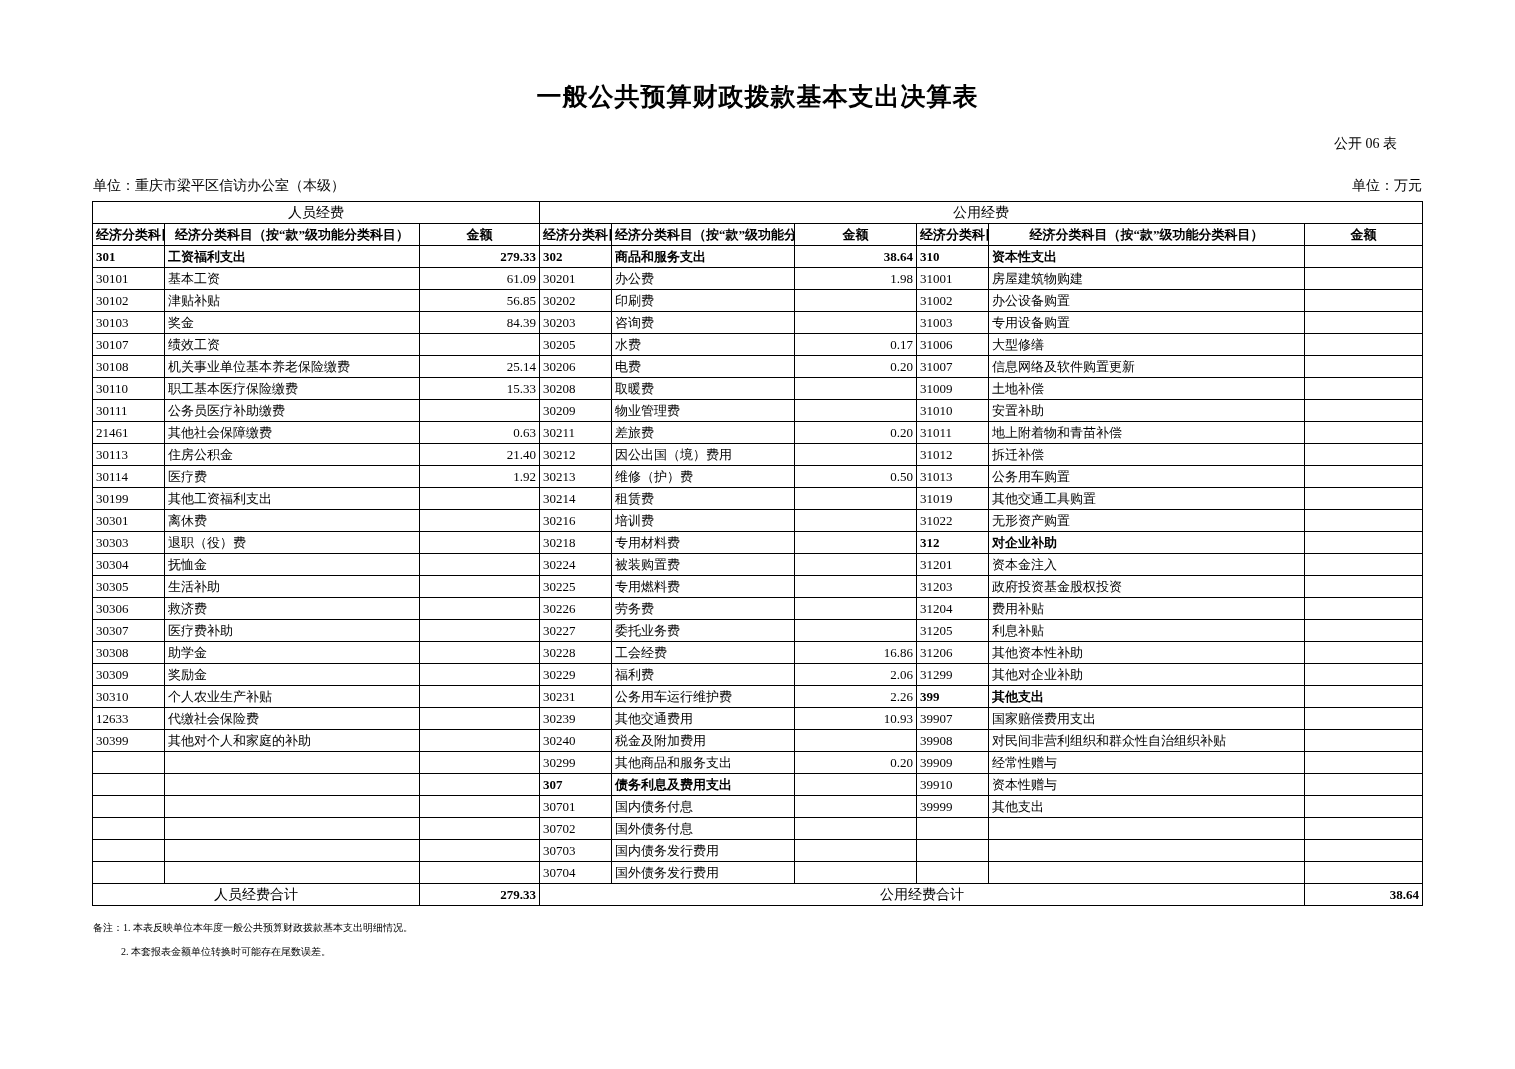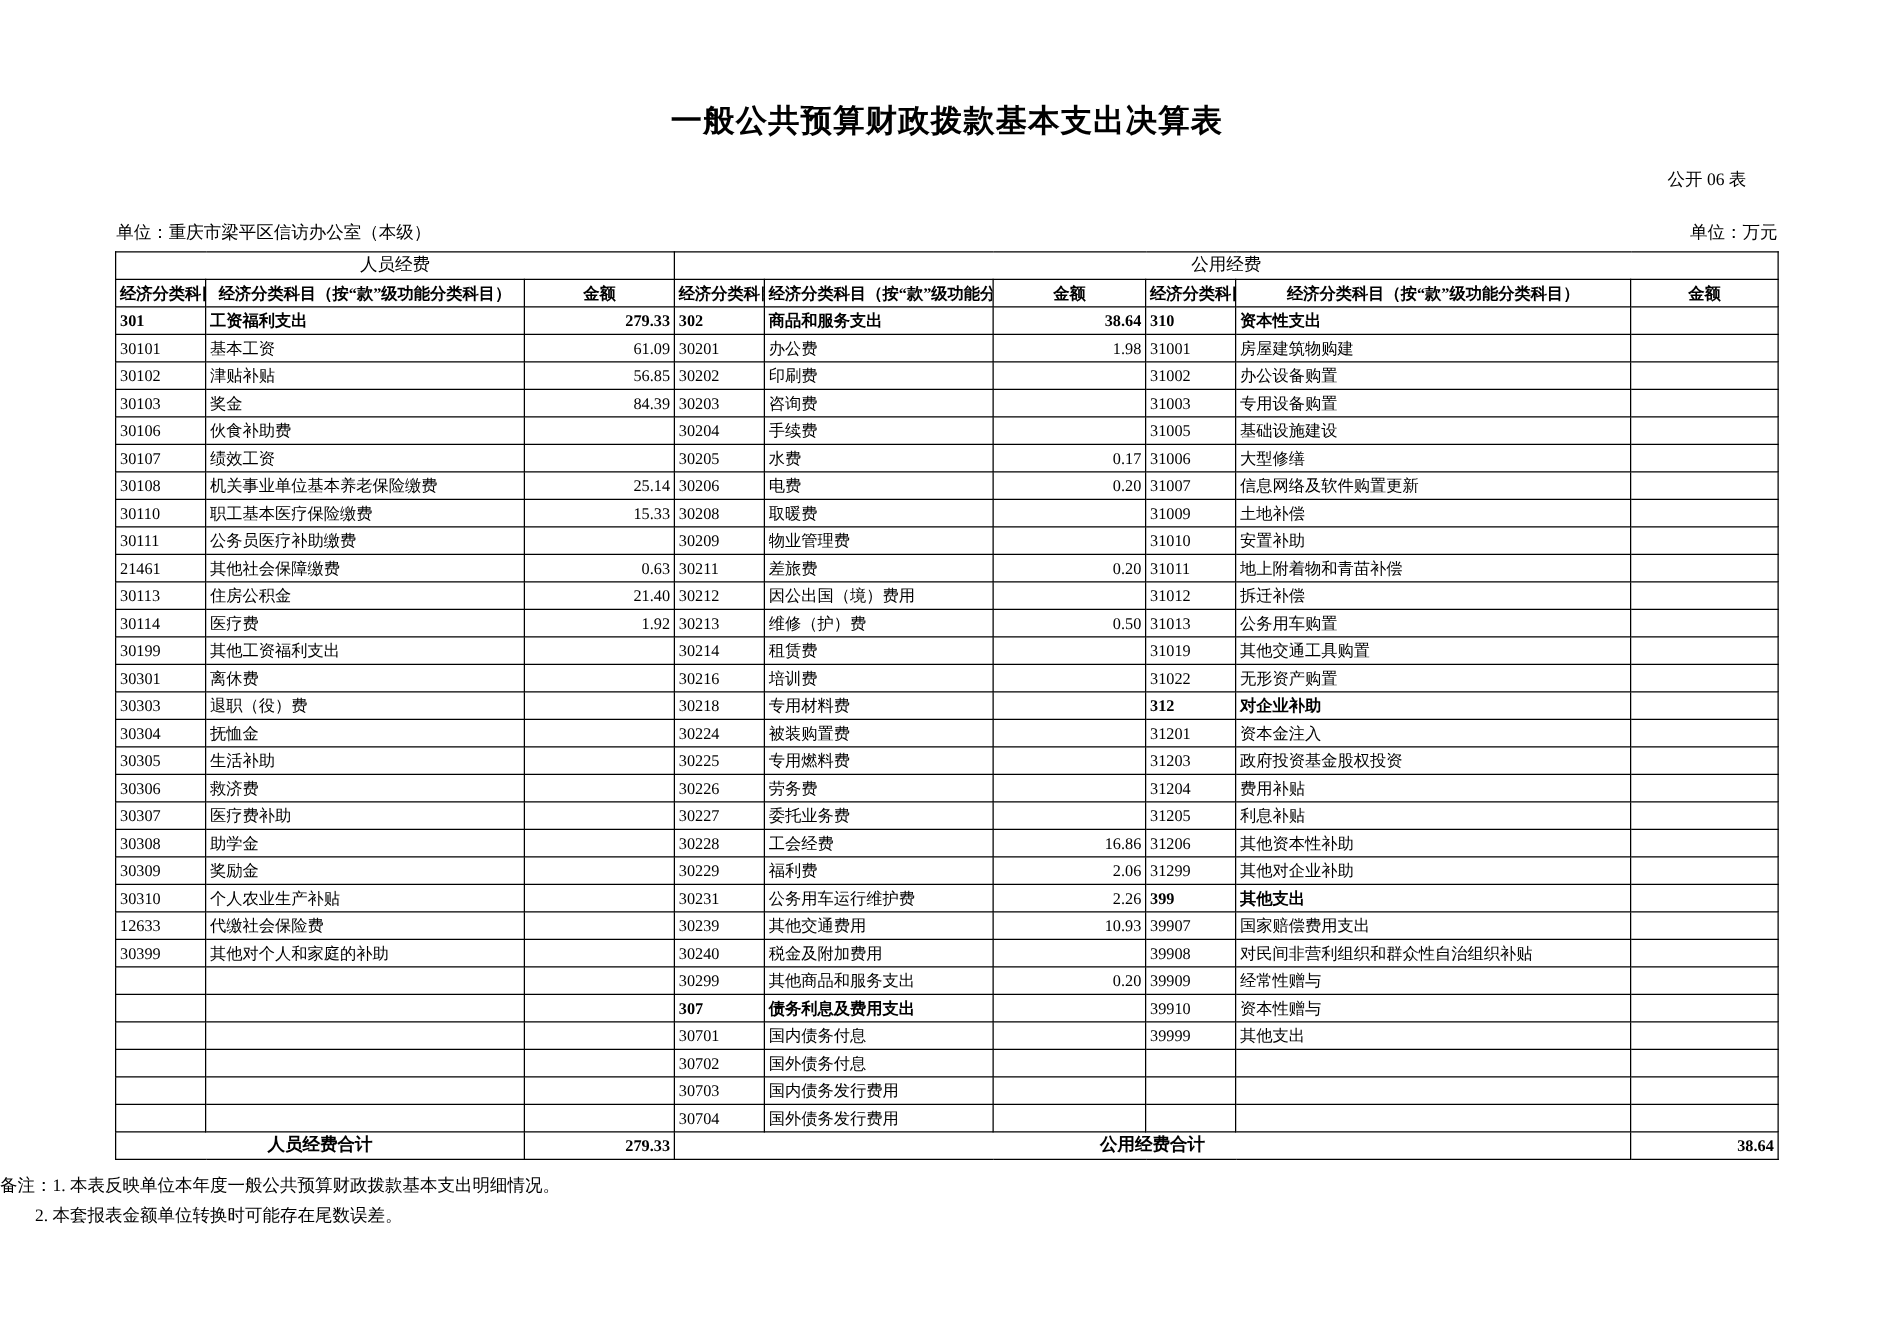--- a/index.html
+++ b/index.html
@@ -73,26 +73,27 @@
     line-height: 16px;
     padding: 2px 4px;
   }
   .code { text-align: left; padding-left: 4px; }
   .name { text-align: left; padding-left: 18px; }
   .amt  { text-align: right; padding-right: 4px; }
   .bold { font-weight: bold; }
   .bold .name, td.name.bold { font-weight: bold; }
   .total-label {
     text-align: center;
-    font-weight: bold;
+    font-weight: normal;
     font-size: 14px;
   }
   .notes {
-    font-size: 14px;
+    font-size: 10px;
     margin-top: 10px;
+    padding-left: 93px;
     line-height: 24px;
   }
   .notes div.indent { padding-left: 28px; }
   
   col.c1 { width: 72px; }
   col.c2 { width: 255px; }
   col.c3 { width: 120px; }
   col.c4 { width: 72px; }
   col.c5 { width: 183px; }
   col.c6 { width: 122px; }
@@ -182,31 +183,20 @@
           <td class="name">奖金</td>
           <td class="amt">84.39</td>
           <td class="code">30203</td>
           <td class="name">咨询费</td>
           <td class="amt"></td>
           <td class="code">31003</td>
           <td class="name">专用设备购置</td>
           <td class="amt"></td>
         </tr>
         <tr>
-          <td class="code">30106</td>
-          <td class="name">伙食补助费</td>
-          <td class="amt"></td>
-          <td class="code">30204</td>
-          <td class="name">手续费</td>
-          <td class="amt"></td>
-          <td class="code">31005</td>
-          <td class="name">基础设施建设</td>
-          <td class="amt"></td>
-        </tr>
-        <tr>
           <td class="code">30107</td>
           <td class="name">绩效工资</td>
           <td class="amt"></td>
           <td class="code">30205</td>
           <td class="name">水费</td>
           <td class="amt">0.17</td>
           <td class="code">31006</td>
           <td class="name">大型修缮</td>
           <td class="amt"></td>
         </tr>

